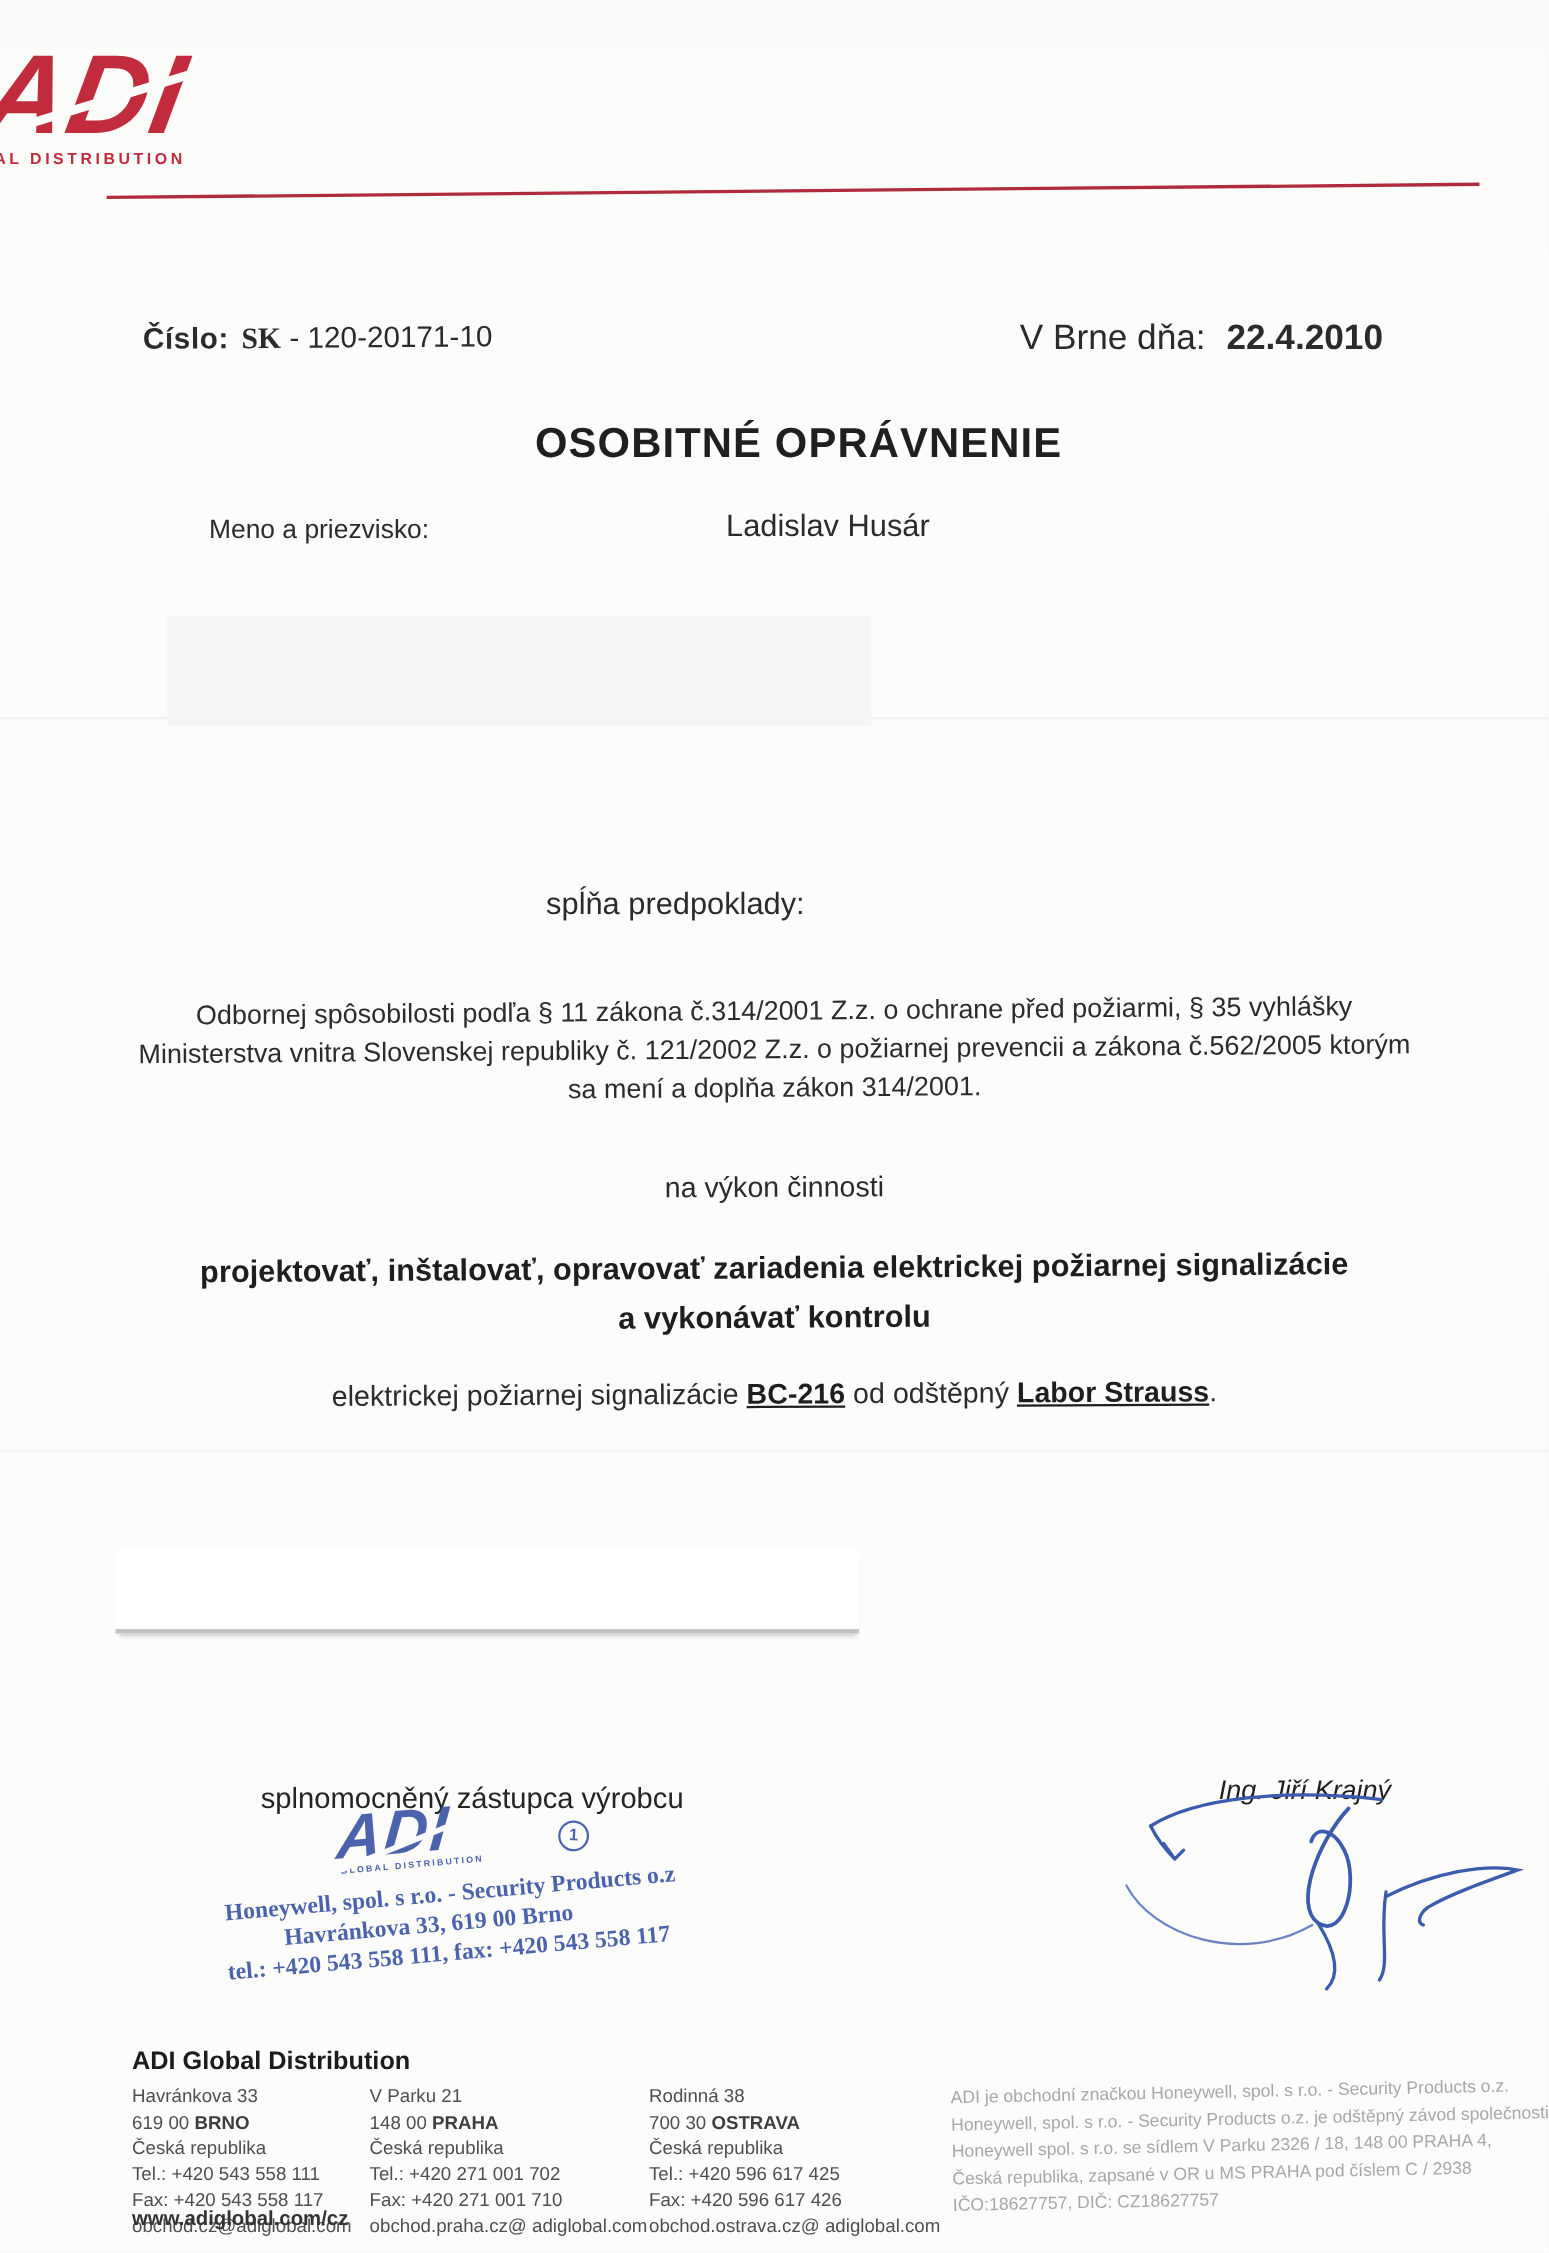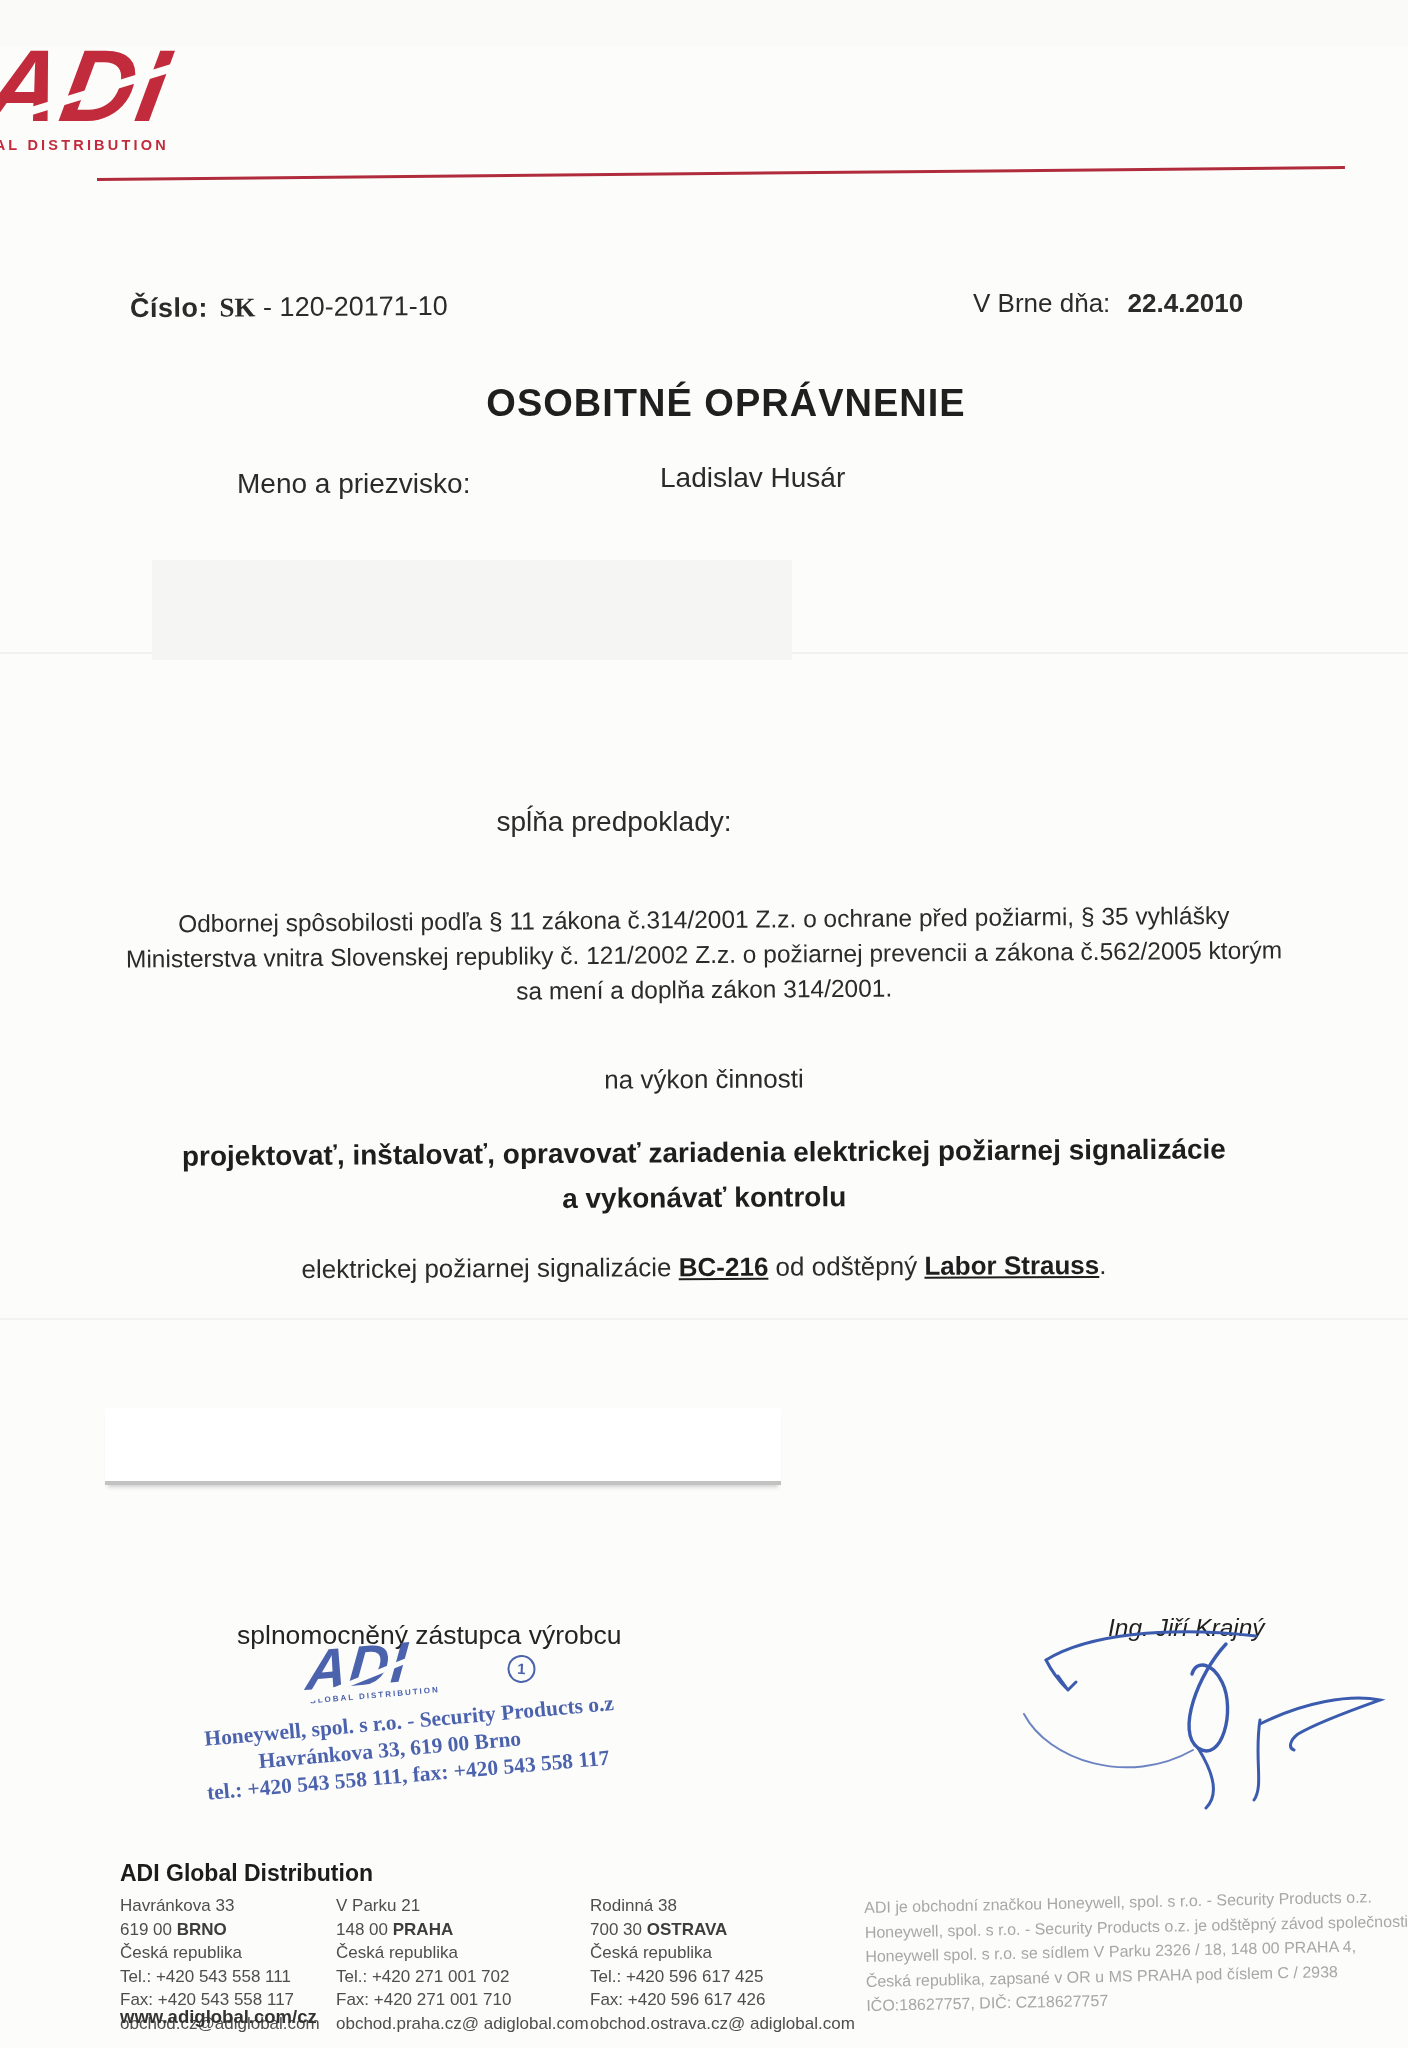--- a/index.html
+++ b/index.html
@@ -58,30 +58,30 @@
     left:97px;top:178px;width:1248px;height:3px;
     background:#b02c3c;
     transform:rotate(-0.55deg);transform-origin:left center;
   }
 
   
   .doc-number{left:130px;top:292px;font-size:27px;transform:rotate(-0.4deg);}
   .doc-number .lbl{font-weight:bold;letter-spacing:.5px;}
   .doc-number .sk{font-family:"Liberation Serif",serif;font-weight:bold;margin-left:4px;}
   .doc-number .rest{font-weight:normal;}
-  .place-date{left:973px;top:288px;font-size:26px;}
+  .place-date{left:927px;top:288px;font-size:32px;}
   .place-date .val{font-weight:bold;margin-left:10px;}
 
   
   .doc-title{
     left:0;top:382px;width:1408px;text-align:center;
     font-size:38px;font-weight:bold;letter-spacing:1px;
     padding-left:44px;box-sizing:border-box;color:#1f1f1f;
   }
-  .name-label{left:190px;top:468px;font-size:28px;margin-left:47px;}
+  .name-label{left:190px;top:468px;font-size:24px;}
   .name-value{left:660px;top:462px;font-size:28px;}
 
   
   .intro-line{left:0;top:806px;width:1228px;text-align:center;font-size:28px;}
   .legal-par{
     left:0;top:902px;width:1408px;text-align:center;
     font-size:24.5px;line-height:35px;
     transform:rotate(-0.45deg);
   }
   .activity-intro{left:0;top:1064px;width:1408px;text-align:center;font-size:26px;transform:rotate(-0.3deg);}

